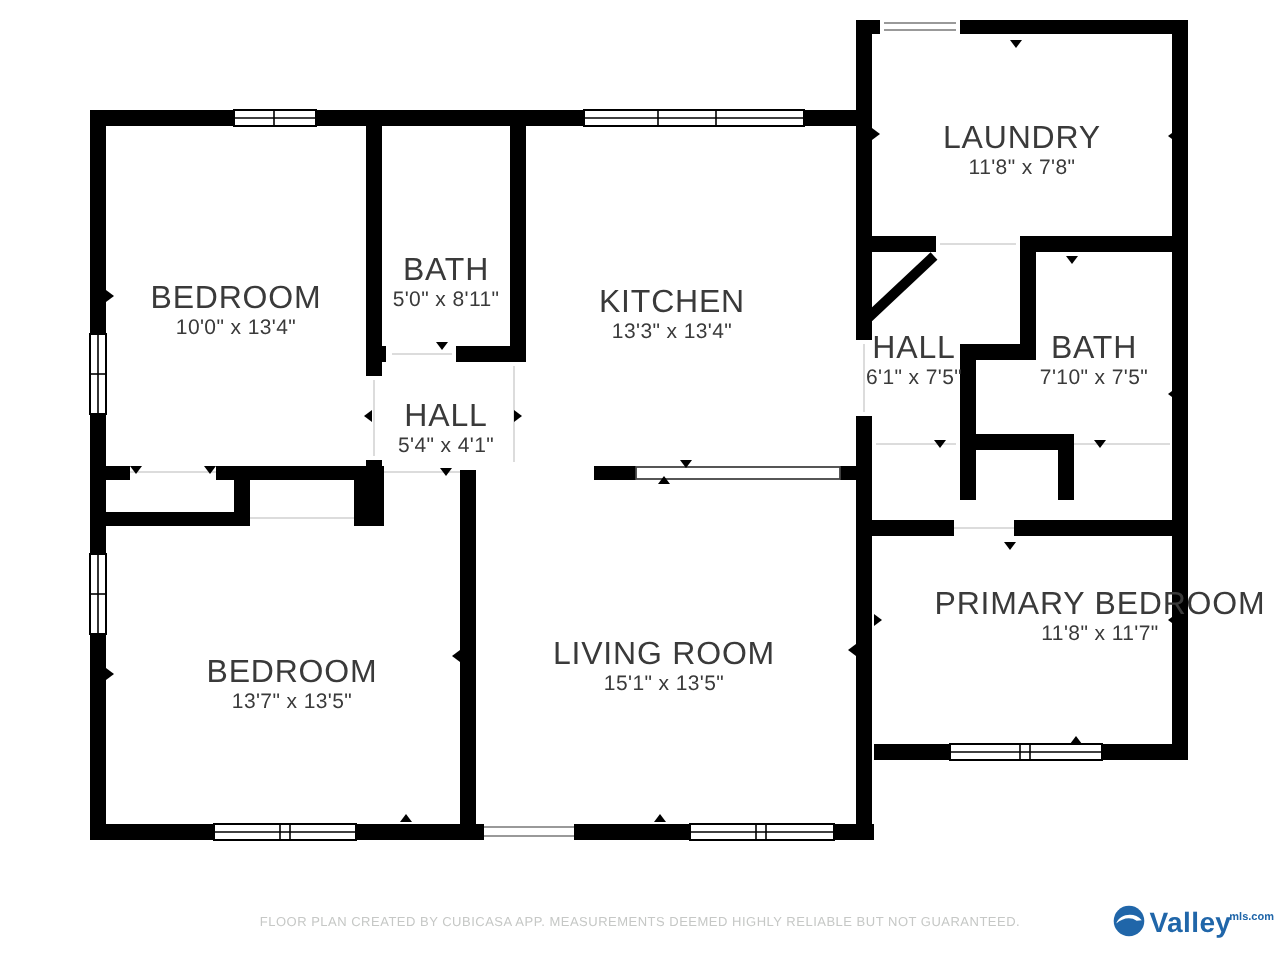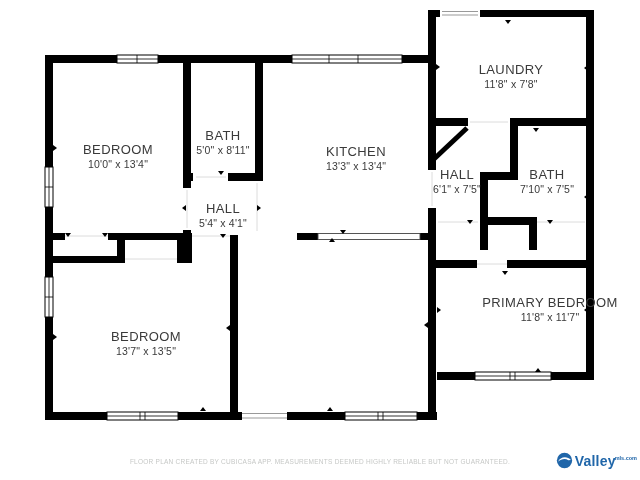--- a/index.html
+++ b/index.html
@@ -1,21 +1,21 @@
 <!DOCTYPE html>
 <html><head>
 <meta charset="utf-8">
 <style>
   html,body{margin:0;padding:0;background:#ffffff;}
   #stage{position:relative;width:640px;height:480px;background:#ffffff;overflow:hidden;
          font-family:"Liberation Sans",sans-serif;}
   #plan-svg{position:absolute;left:0;top:0;}
   .room-label{position:absolute;transform:translate(-50%,-50%);text-align:center;
               color:#3a3a3a;white-space:nowrap;line-height:15px;}
-  .room-name{font-size:13px;letter-spacing:.4px;}
+  .room-name{font-size:16px;letter-spacing:.4px;}
   .room-dims{font-size:10.5px;letter-spacing:.2px;}
   #footer-disclaimer{position:absolute;left:50%;top:458px;transform:translateX(-50%);
                      font-size:6.5px;letter-spacing:.25px;color:#c6c8c6;white-space:nowrap;}
   #brand-logo{position:absolute;right:3px;top:452px;display:flex;align-items:center;gap:2px;}
   #brand-text{color:#2066a9;font-size:14px;font-weight:bold;letter-spacing:.2px;}
   #brand-text sup{font-size:5.5px;font-weight:bold;letter-spacing:0;vertical-align:super;margin-left:-1px;}
 </style>
 </head>
 <body>
 
@@ -180,21 +180,21 @@
   </svg>
 
   <div class="room-label" style="left:118px;top:157px;">
     <div class="room-name">BEDROOM</div>
     <div class="room-dims">10'0" x 13'4"</div>
   </div>
   <div class="room-label" style="left:223px;top:143px;">
     <div class="room-name">BATH</div>
     <div class="room-dims">5'0" x 8'11"</div>
   </div>
-  <div class="room-label" style="left:356px;top:159px;">
+  <div class="room-label" style="left:336px;top:159px;">
     <div class="room-name">KITCHEN</div>
     <div class="room-dims">13'3" x 13'4"</div>
   </div>
   <div class="room-label" style="left:511px;top:77px;">
     <div class="room-name">LAUNDRY</div>
     <div class="room-dims">11'8" x 7'8"</div>
   </div>
   <div class="room-label" style="left:457px;top:182px;">
     <div class="room-name">HALL</div>
     <div class="room-dims">6'1" x 7'5"</div>
@@ -203,20 +203,24 @@
     <div class="room-name">BATH</div>
     <div class="room-dims">7'10" x 7'5"</div>
   </div>
   <div class="room-label" style="left:223px;top:216px;">
     <div class="room-name">HALL</div>
     <div class="room-dims">5'4" x 4'1"</div>
   </div>
   <div class="room-label" style="left:146px;top:344px;">
     <div class="room-name">BEDROOM</div>
     <div class="room-dims">13'7" x 13'5"</div>
+  </div>
+  <div class="room-label" style="left:332px;top:335px;">
+    <div class="room-name">LIVING ROOM</div>
+    <div class="room-dims">15'1" x 13'5"</div>
   </div>
   <div class="room-label" style="left:510px;top:310px;margin-left:40px;">
     <div class="room-name">PRIMARY BEDROOM</div>
     <div class="room-dims">11'8" x 11'7"</div>
   </div>
 
   <div id="footer-disclaimer">FLOOR PLAN CREATED BY CUBICASA APP. MEASUREMENTS DEEMED HIGHLY RELIABLE BUT NOT GUARANTEED.</div>
 
   <div id="brand-logo">
     <svg width="17" height="17" viewBox="0 0 20 20">

